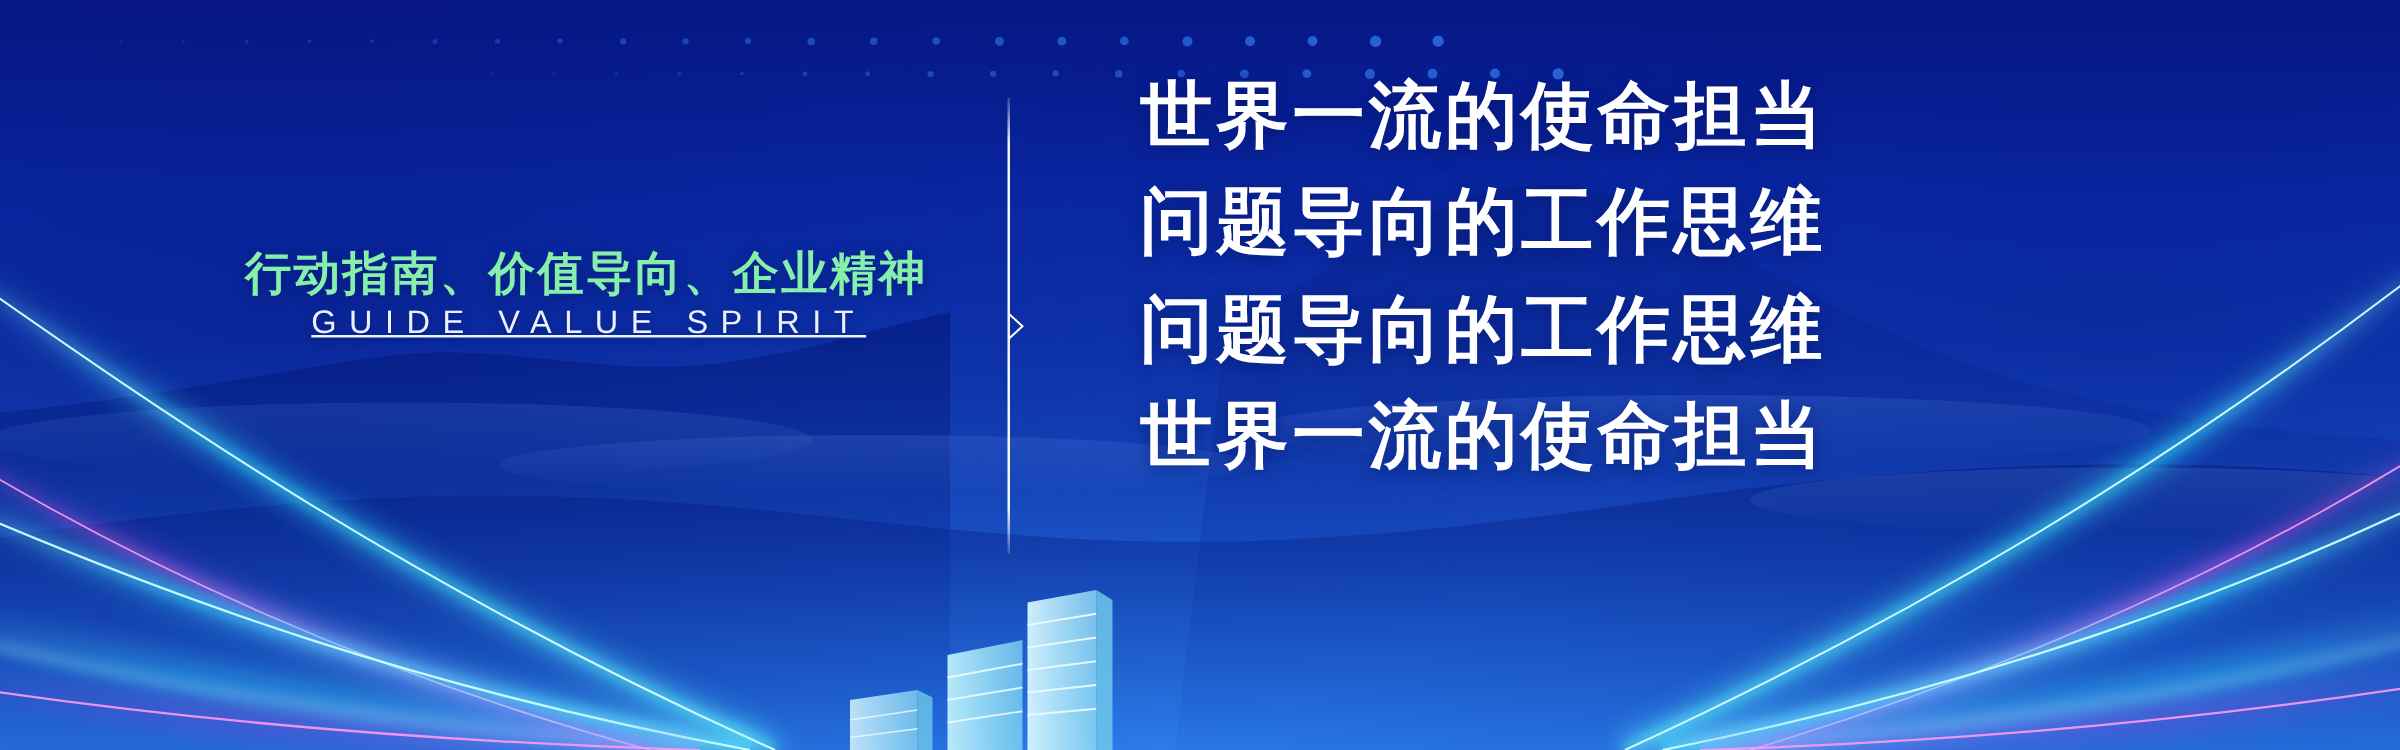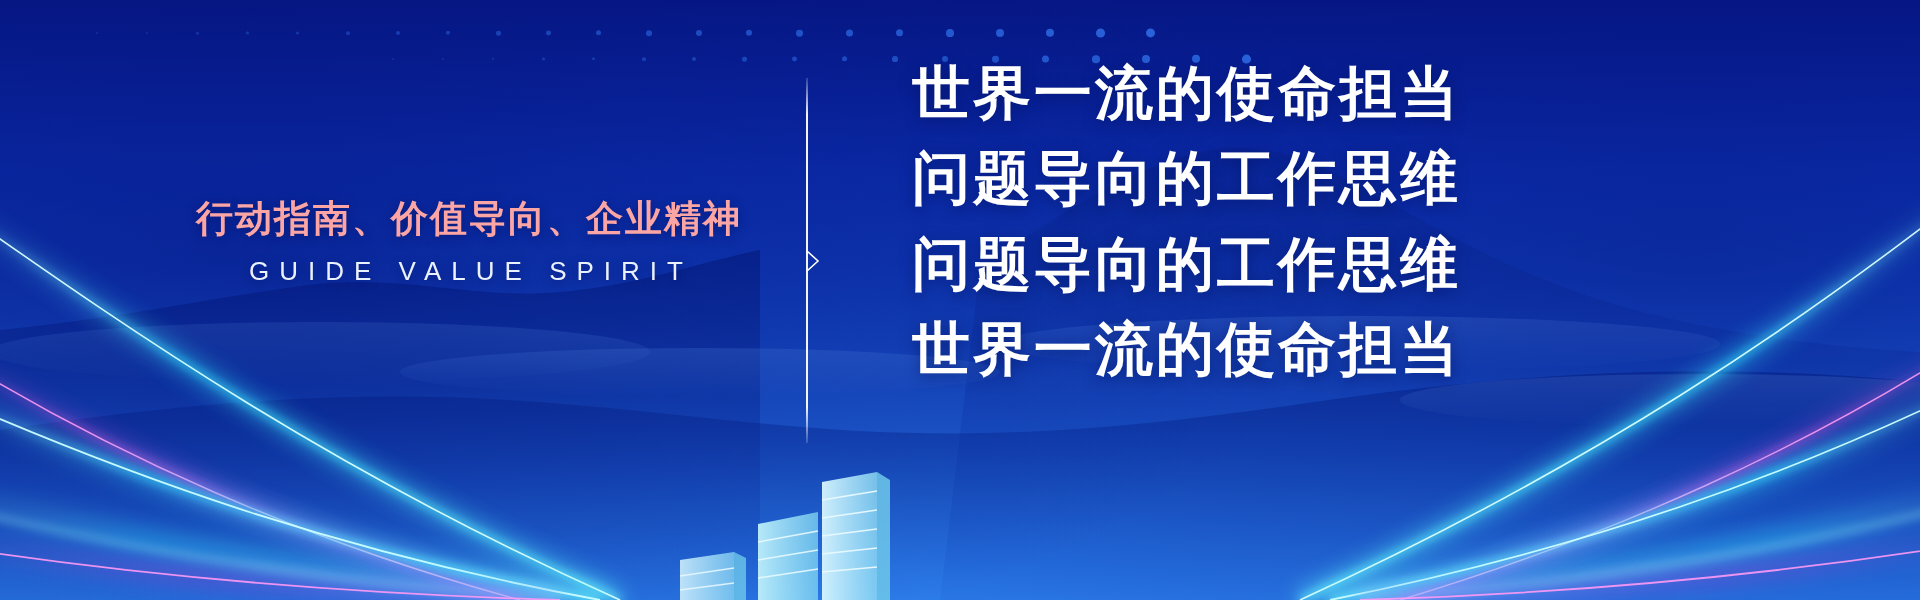--- a/index.html
+++ b/index.html
@@ -49,32 +49,32 @@
   
   .buildings{position:absolute;left:672px;bottom:0;width:260px;height:140px;}
   .buildings svg{width:100%;height:100%;display:block;}
 
   
   .left-block{
     position:absolute;left:196px;top:196px;width:540px;
     text-align:center;
   }
   .left-title{
-    font-size:37px;font-weight:bold;color:#fca5a5;
+    font-size:37px;font-weight:bold;color:#86efac;
     letter-spacing:2px;line-height:1.25;
     text-shadow:0 2px 10px rgba(3,16,90,.55);
     white-space:nowrap;
   }
   .left-sub{
-    margin-top:14px;
     font-size:26px;font-weight:400;color:#eaf2ff;
     letter-spacing:10px;
     text-indent:10px;
     white-space:nowrap;
     text-shadow:0 2px 8px rgba(3,16,90,.5);
+    text-decoration:underline;
   }
 
   
   .divider{
     position:absolute;left:806px;top:78px;
     width:26px;height:365px;
   }
   .divider .bar{
     position:absolute;left:0;top:0;width:2px;height:100%;
     background:linear-gradient(180deg, rgba(255,255,255,.15) 0%, rgba(255,255,255,.95) 10%, rgba(255,255,255,.95) 90%, rgba(255,255,255,.15) 100%);

